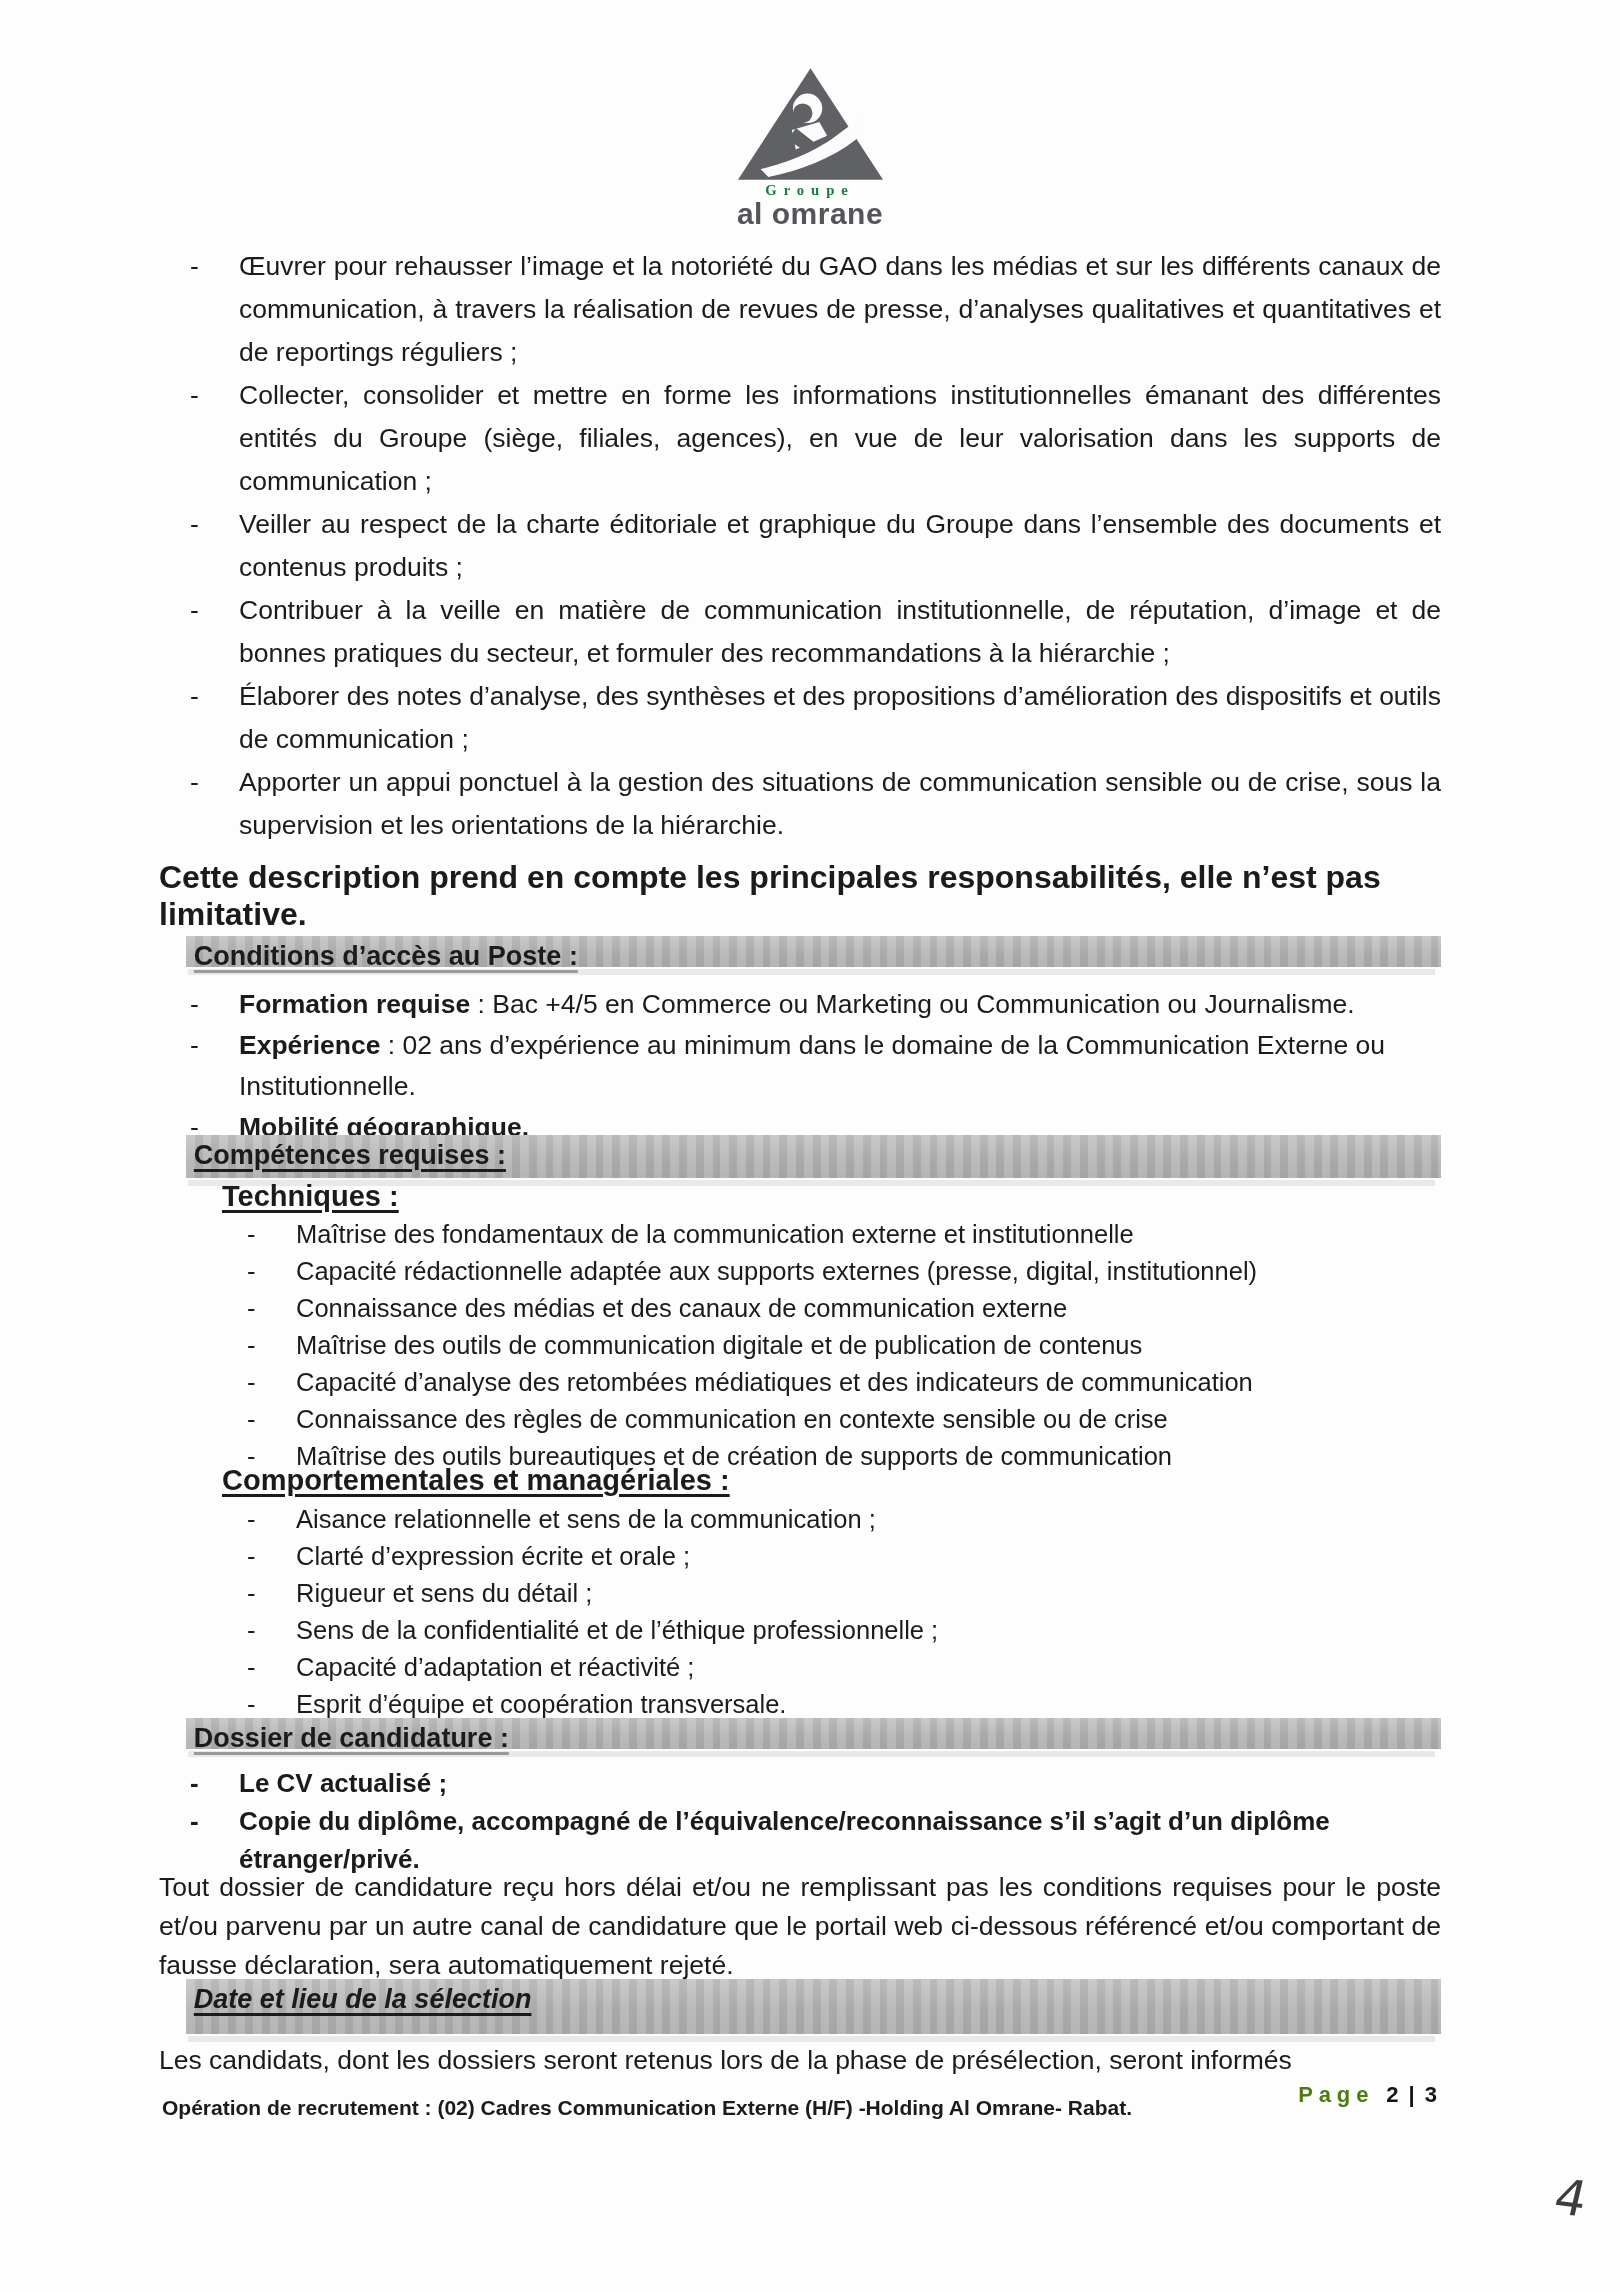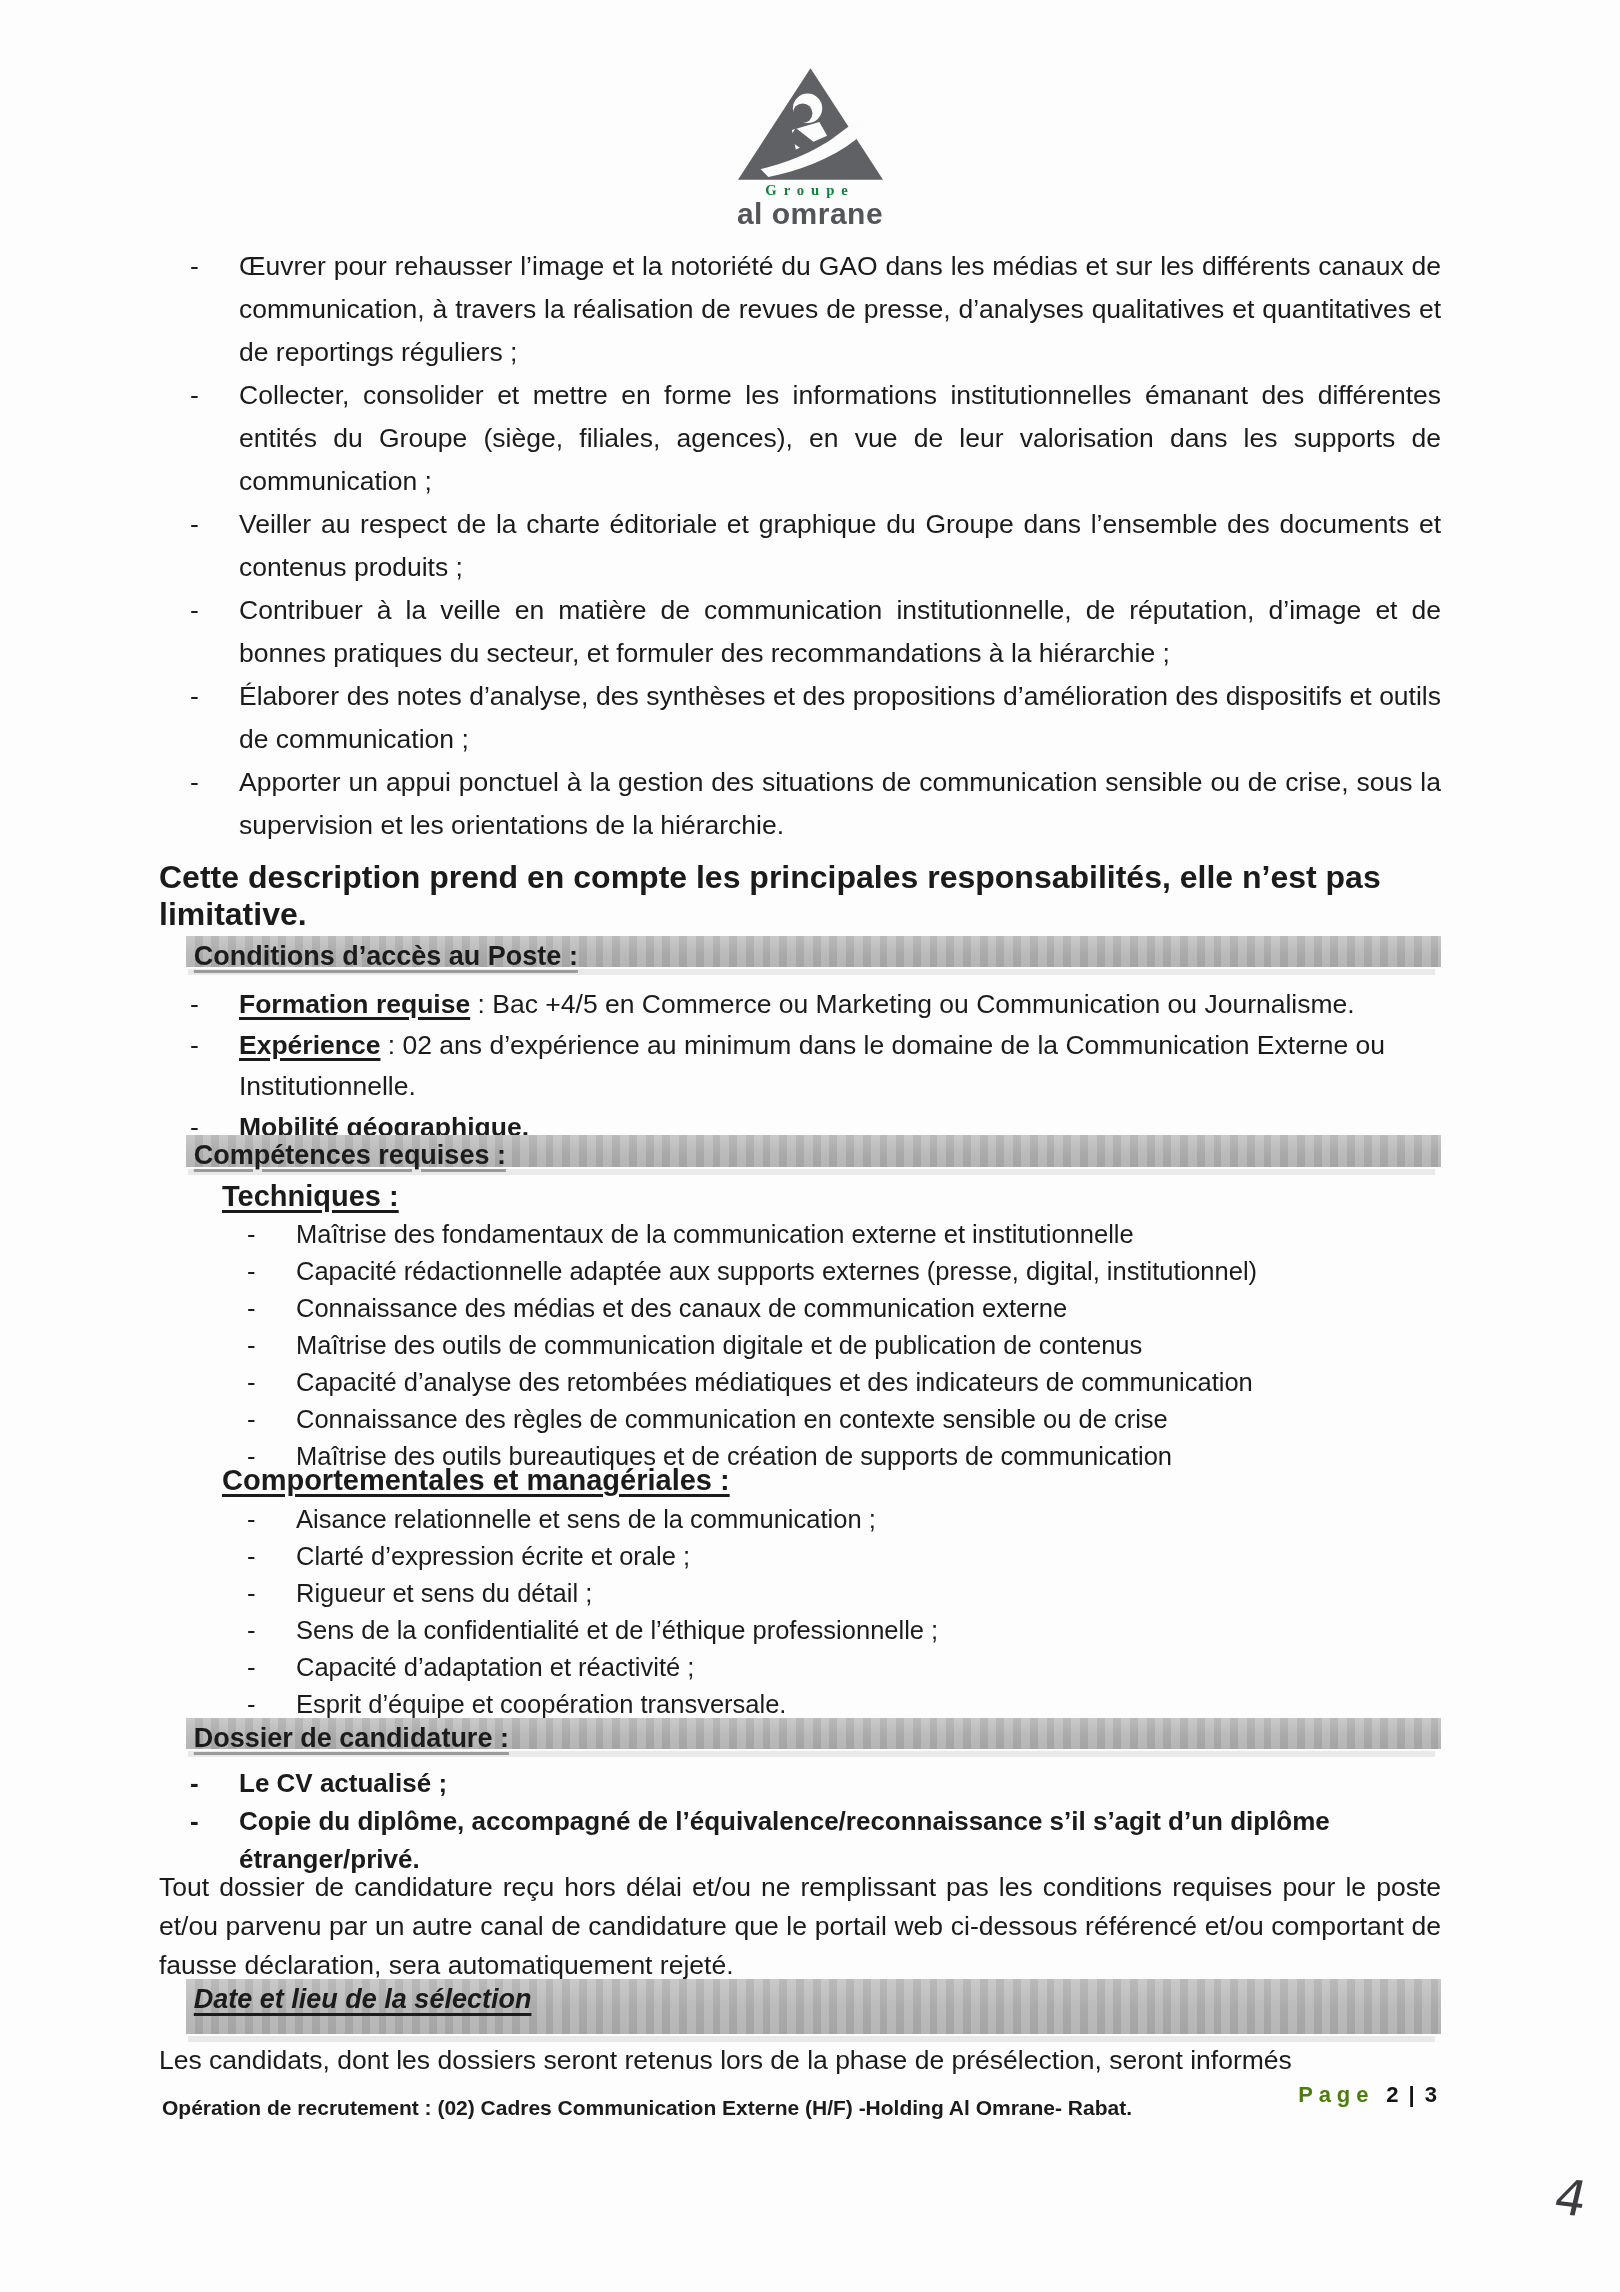--- a/index.html
+++ b/index.html
@@ -47,28 +47,28 @@
   .bar::after {
     content:""; position:absolute; left:2px; right:5.9px; top:100%; margin-top:2px; height:5.9px;
     background:#dedede; opacity:.65;
   }
   .bar-text {
     position:relative; display:inline-block; padding:4.9px 0 0 7.8px;
     font-size:27px; font-weight:bold;
     text-decoration:underline; text-decoration-thickness:2.9px; text-underline-offset:4.9px;
   }
   .bar-conditions  { top:936px; }
-  .bar-competences { top:1135px; height:32px; }
+  .bar-competences { top:1135px; height:43px; }
   .bar-dossier     { top:1718px; }
   .bar-selection   { top:1979px; height:55px;font-style:italic; }
 
   
   .cond-list { top:984px; font-size:26.5px; line-height:41px; }
   .cond-label {
-    font-weight:bold; text-decoration:underline;
+    font-weight:bold; 
     text-decoration-thickness:2.5px; text-underline-offset:3.9px;
   }
 
   
   .sub-label {
     position:absolute; left:182px; font-size:29px; font-weight:bold;
     text-decoration:underline; text-decoration-thickness:2.5px; text-underline-offset:3.9px;margin-left:40px;
   }
   .lbl-tech { top:1180px; }
   .lbl-comp { top:1464px; }

